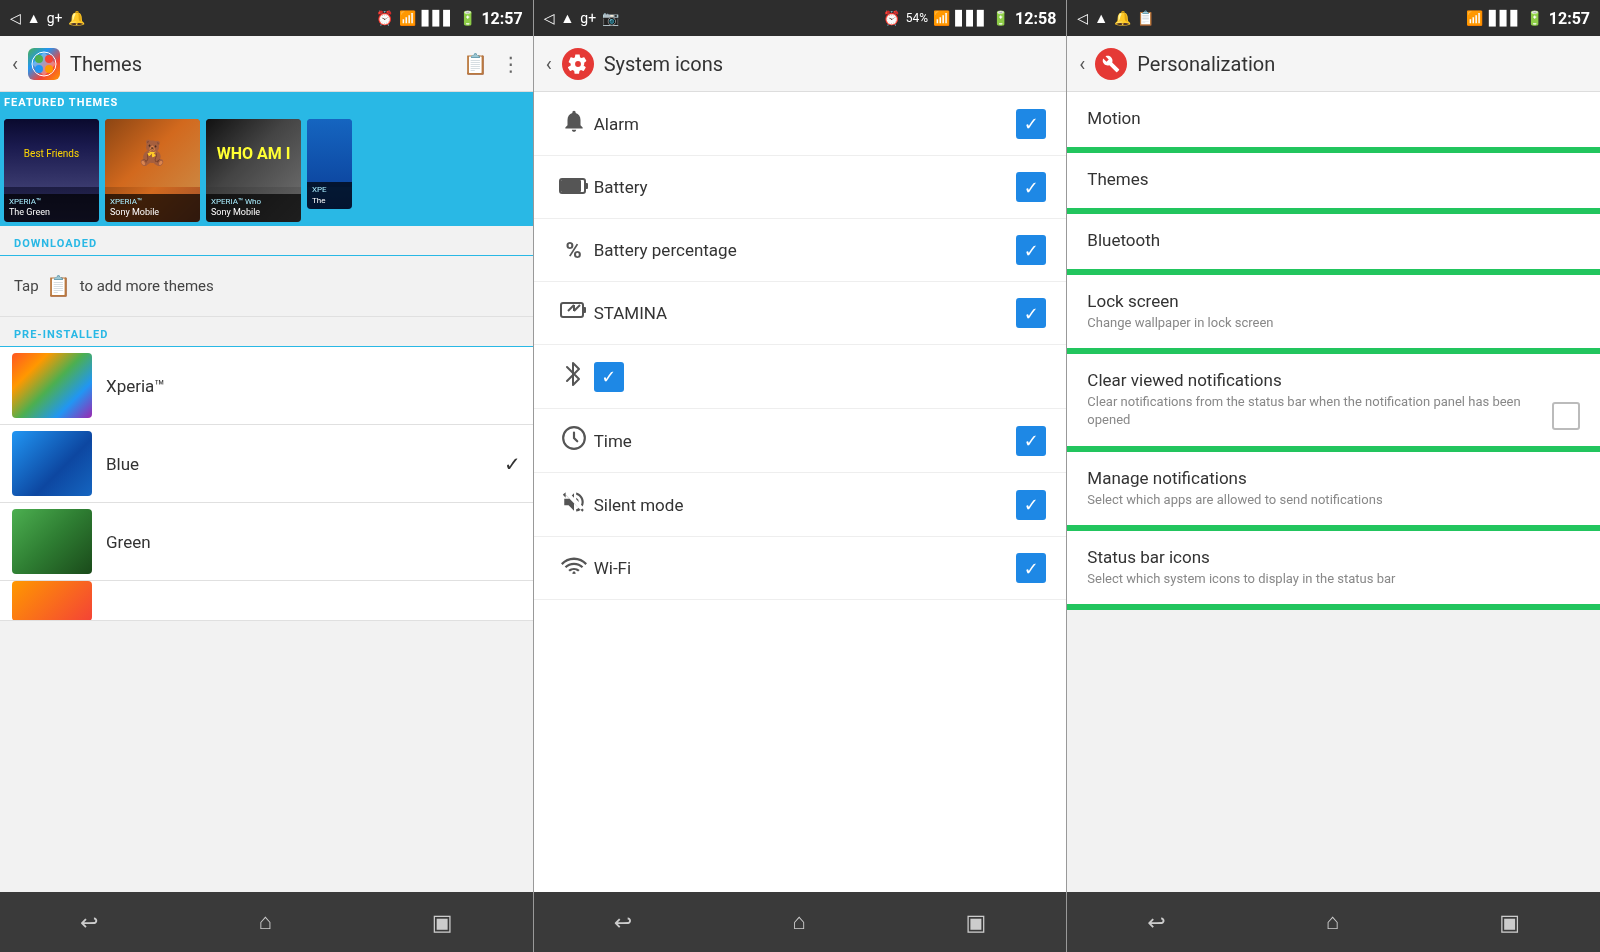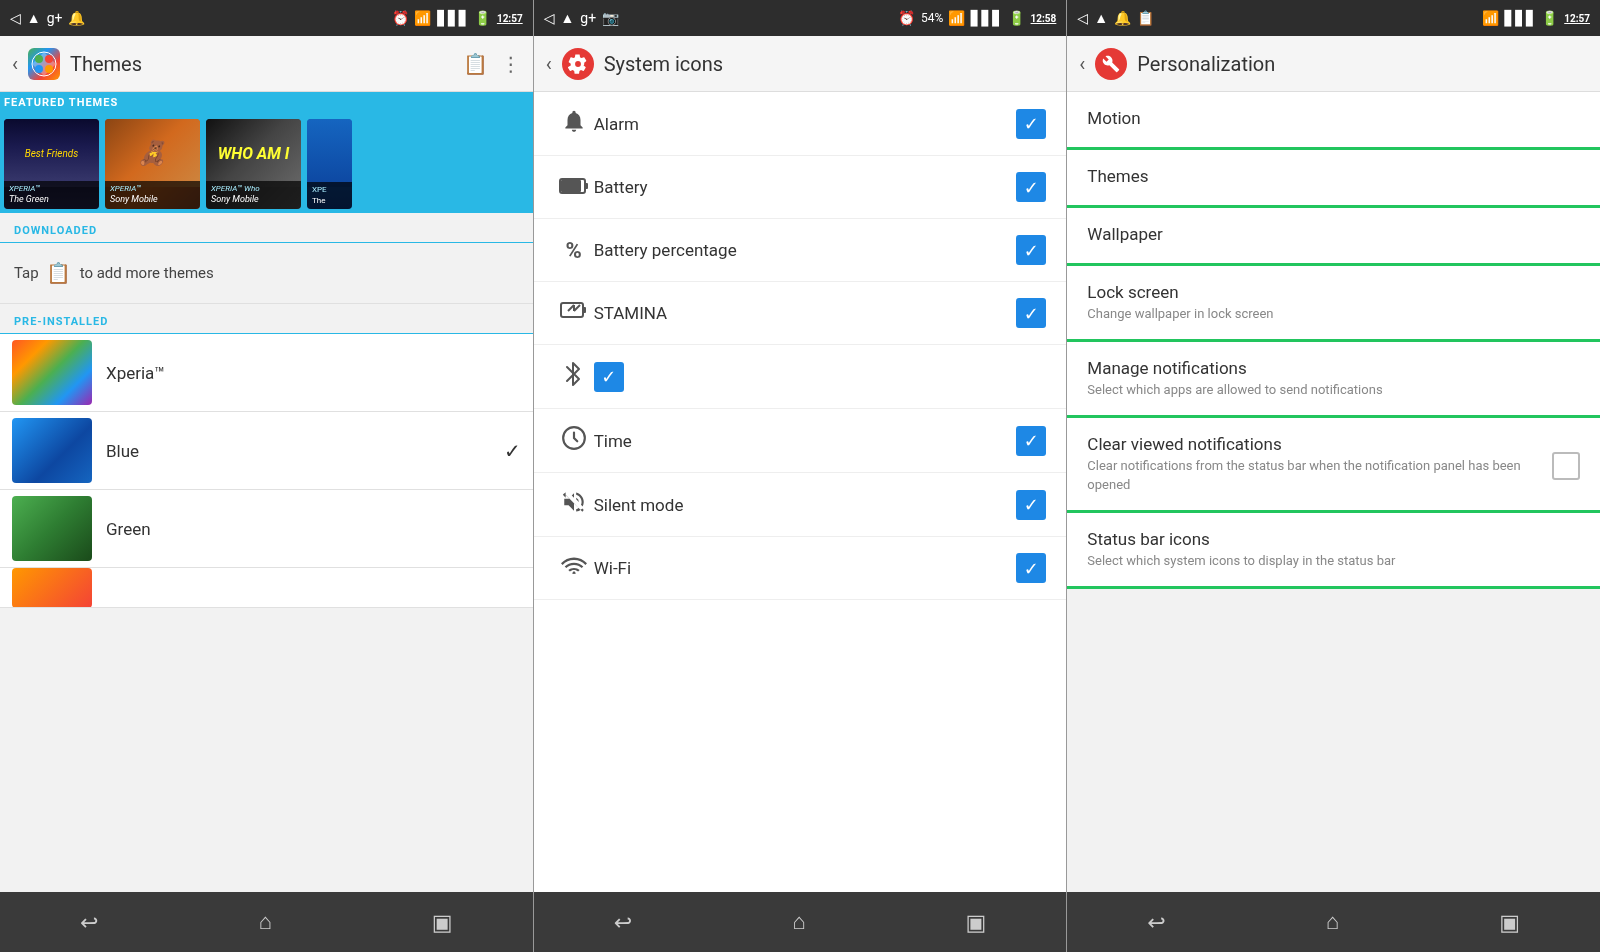--- a/index.html
+++ b/index.html
@@ -51,23 +51,22 @@
       gap: 5px;
       font-size: 13px;
       color: white;
     }
     .status-icon {
       color: white;
       font-size: 14px;
     }
     .status-time {
       color: white;
-      font-size: 10px;
+      font-size: 16px;
       font-weight: bold;
-      text-decoration: underline;
     }
     .battery-pct {
       color: white;
       font-size: 12px;
     }
 
     
     .app-bar {
       background: #f5f5f5;
       height: 56px;
@@ -143,26 +142,25 @@
       letter-spacing: 1px;
       margin-bottom: 10px;
     }
     .themes-featured-grid {
       display: flex;
       gap: 6px;
       overflow: hidden;
     }
     .theme-thumb {
       width: 95px;
-      height: 90px;
+      height: 103px;
       border-radius: 4px;
       overflow: hidden;
       flex-shrink: 0;
       position: relative;
-      font-style: italic;
     }
     .theme-thumb-label {
       background: rgba(0,0,0,0.7);
       position: absolute;
       bottom: 0;
       left: 0;
       right: 0;
       padding: 3px 5px;
       color: white;
       font-size: 9px;
@@ -260,24 +258,24 @@
     }
 
     
     .personalization-list {
       flex: 1;
       overflow: hidden;
       background: #f2f2f2;
     }
     .person-item {
       padding: 16px 20px;
-      border-bottom: 3px solid #22c55e;
+      border-bottom: 6px solid #22c55e;
       background: white;
       display: flex;
-      align-items: center;
+      align-items: flex-end;
       justify-content: space-between;
     }
     .person-item-content {
       flex: 1;
     }
     .person-item-title {
       font-size: 17px;
       color: #333;
       margin-bottom: 3px;
       font-weight: 400;
@@ -643,44 +641,44 @@
       </div>
 
       <div class="person-item">
         <div class="person-item-content">
           <div class="person-item-title">Themes</div>
         </div>
       </div>
 
       <div class="person-item">
         <div class="person-item-content">
-          <div class="person-item-title">Wallpaper</div>
+          <div class="person-item-title">Bluetooth</div>
         </div>
       </div>
 
       <div class="person-item">
         <div class="person-item-content">
           <div class="person-item-title">Lock screen</div>
           <div class="person-item-subtitle">Change wallpaper in lock screen</div>
         </div>
       </div>
 
       <div class="person-item">
         <div class="person-item-content">
+          <div class="person-item-title">Clear viewed notifications</div>
+          <div class="person-item-subtitle">Clear notifications from the status bar when the notification panel has been opened</div>
+        </div>
+        <div class="person-item-toggle"></div>
+      </div>
+
+      <div class="person-item">
+        <div class="person-item-content">
           <div class="person-item-title">Manage notifications</div>
           <div class="person-item-subtitle">Select which apps are allowed to send notifications</div>
         </div>
-      </div>
-
-      <div class="person-item">
-        <div class="person-item-content">
-          <div class="person-item-title">Clear viewed notifications</div>
-          <div class="person-item-subtitle">Clear notifications from the status bar when the notification panel has been opened</div>
-        </div>
-        <div class="person-item-toggle"></div>
       </div>
 
       <div class="person-item">
         <div class="person-item-content">
           <div class="person-item-title">Status bar icons</div>
           <div class="person-item-subtitle">Select which system icons to display in the status bar</div>
         </div>
       </div>
     </div>
 

